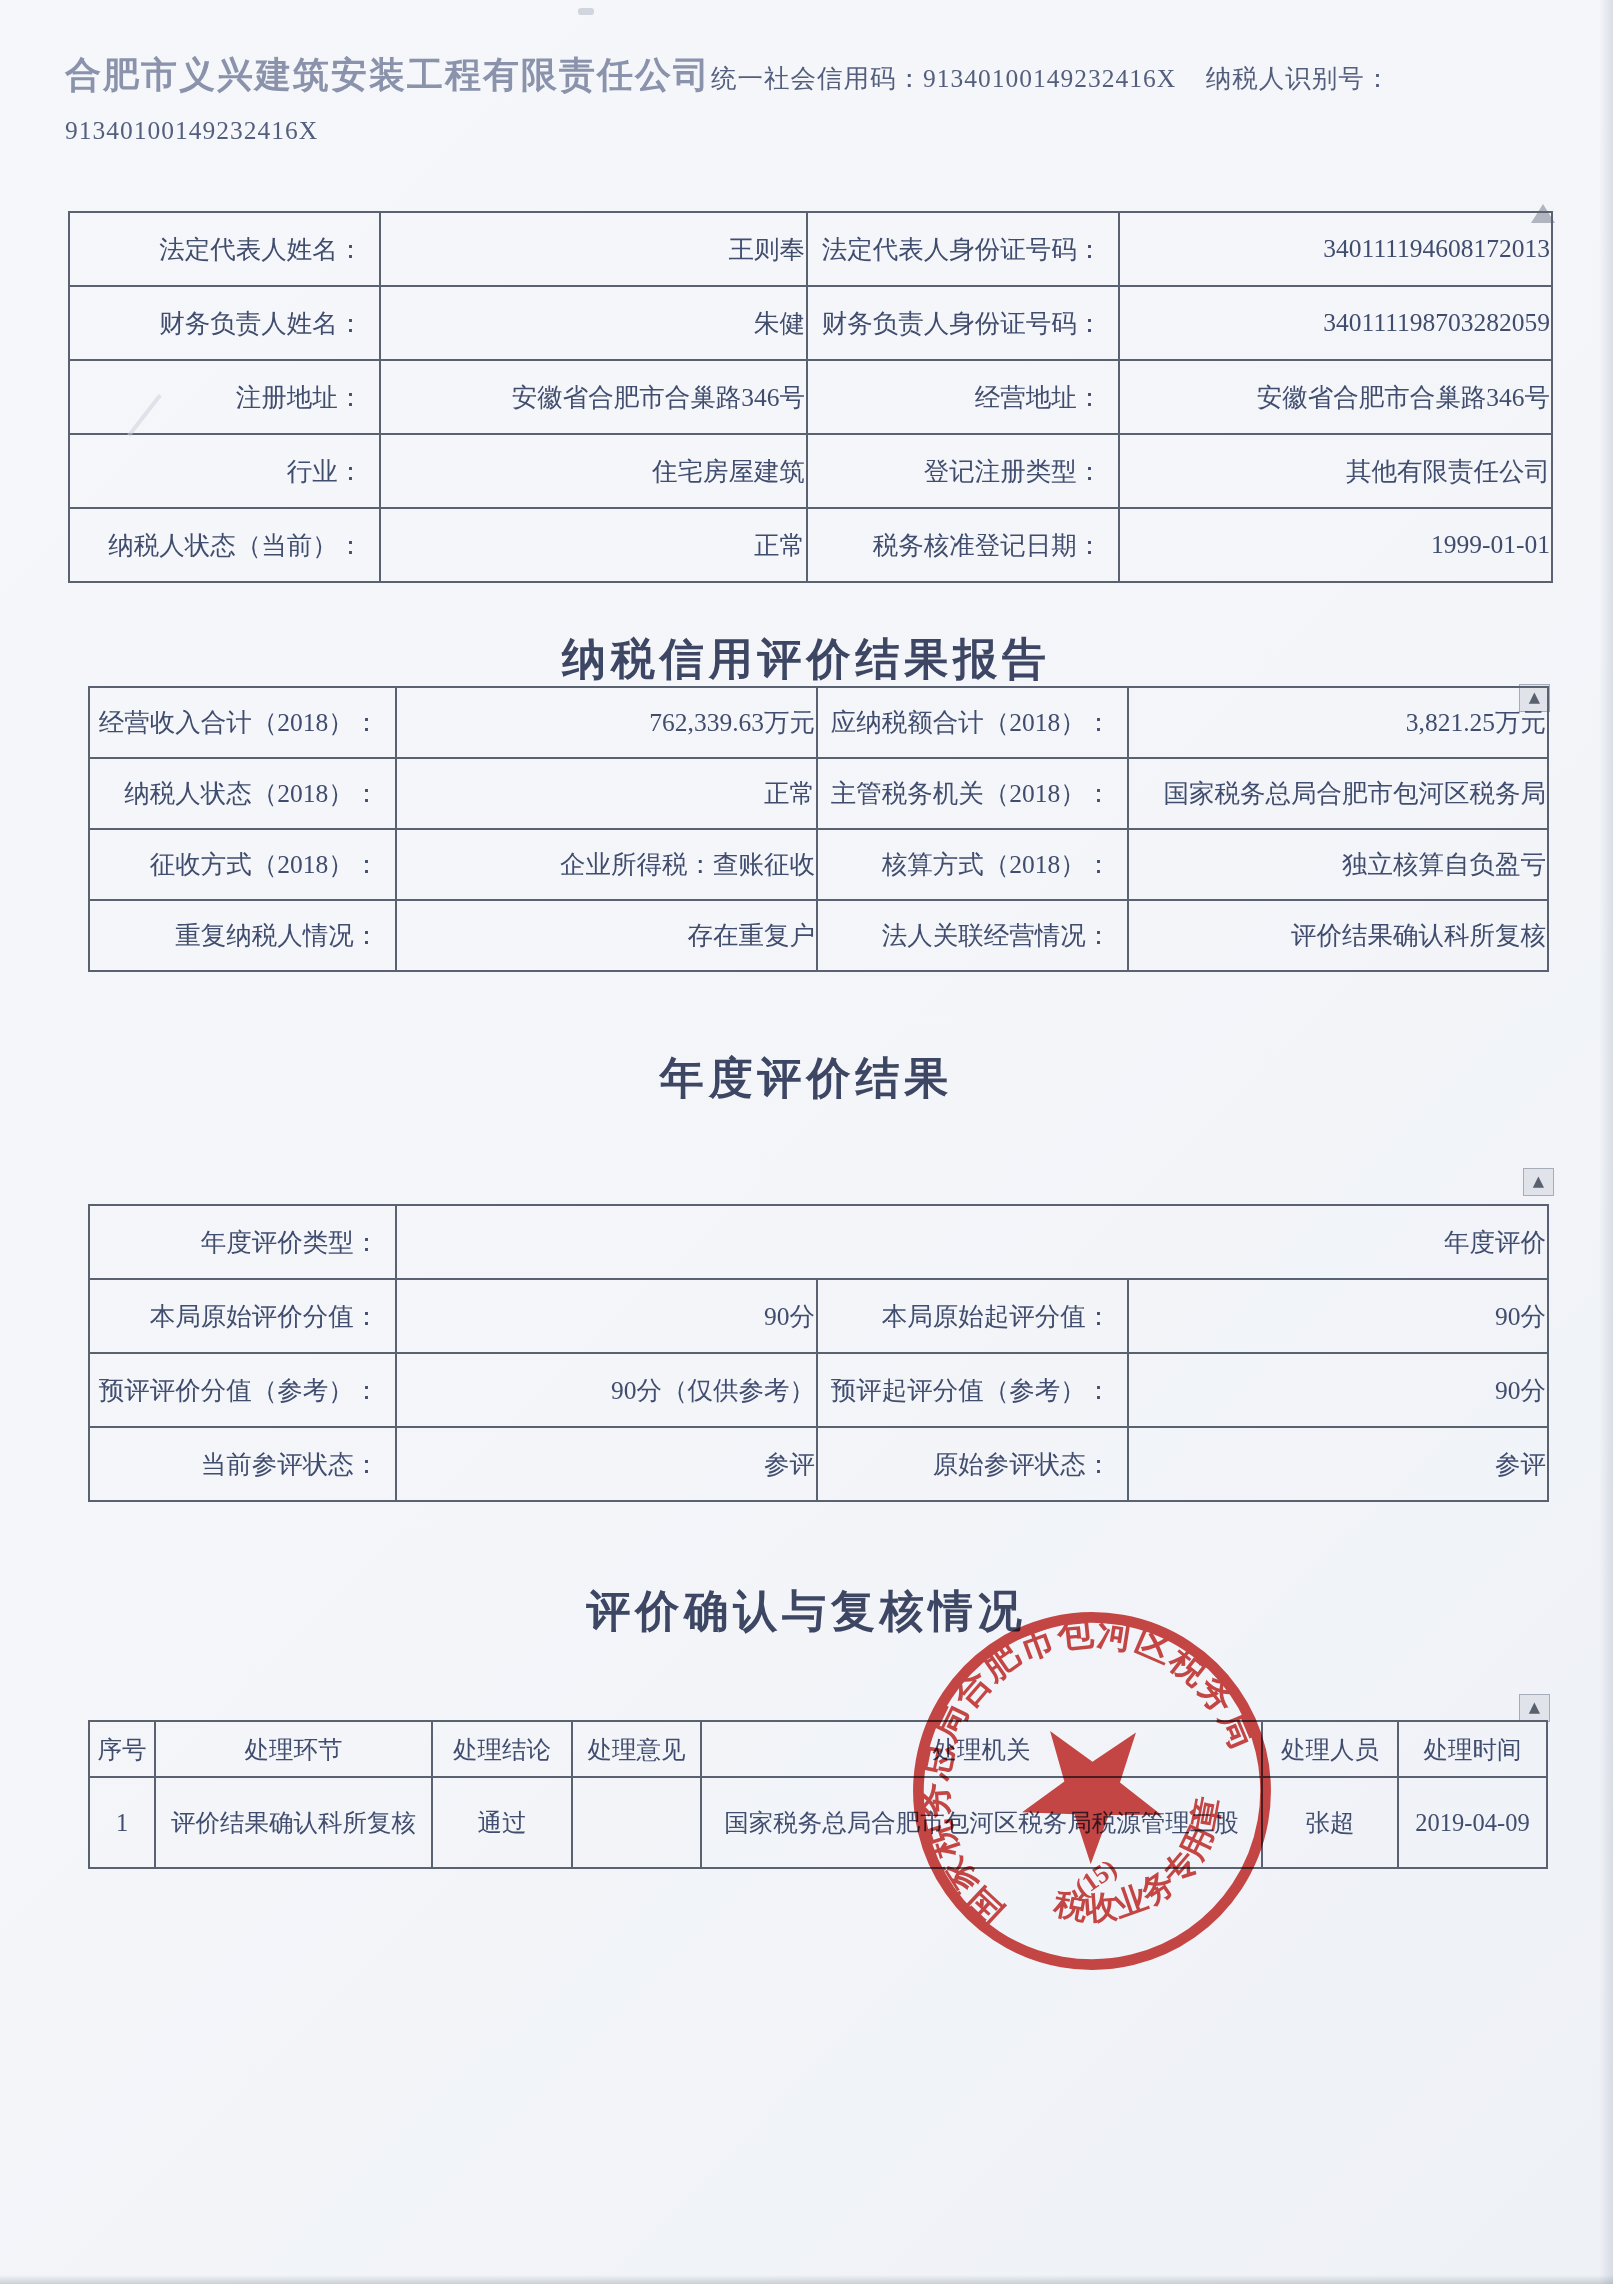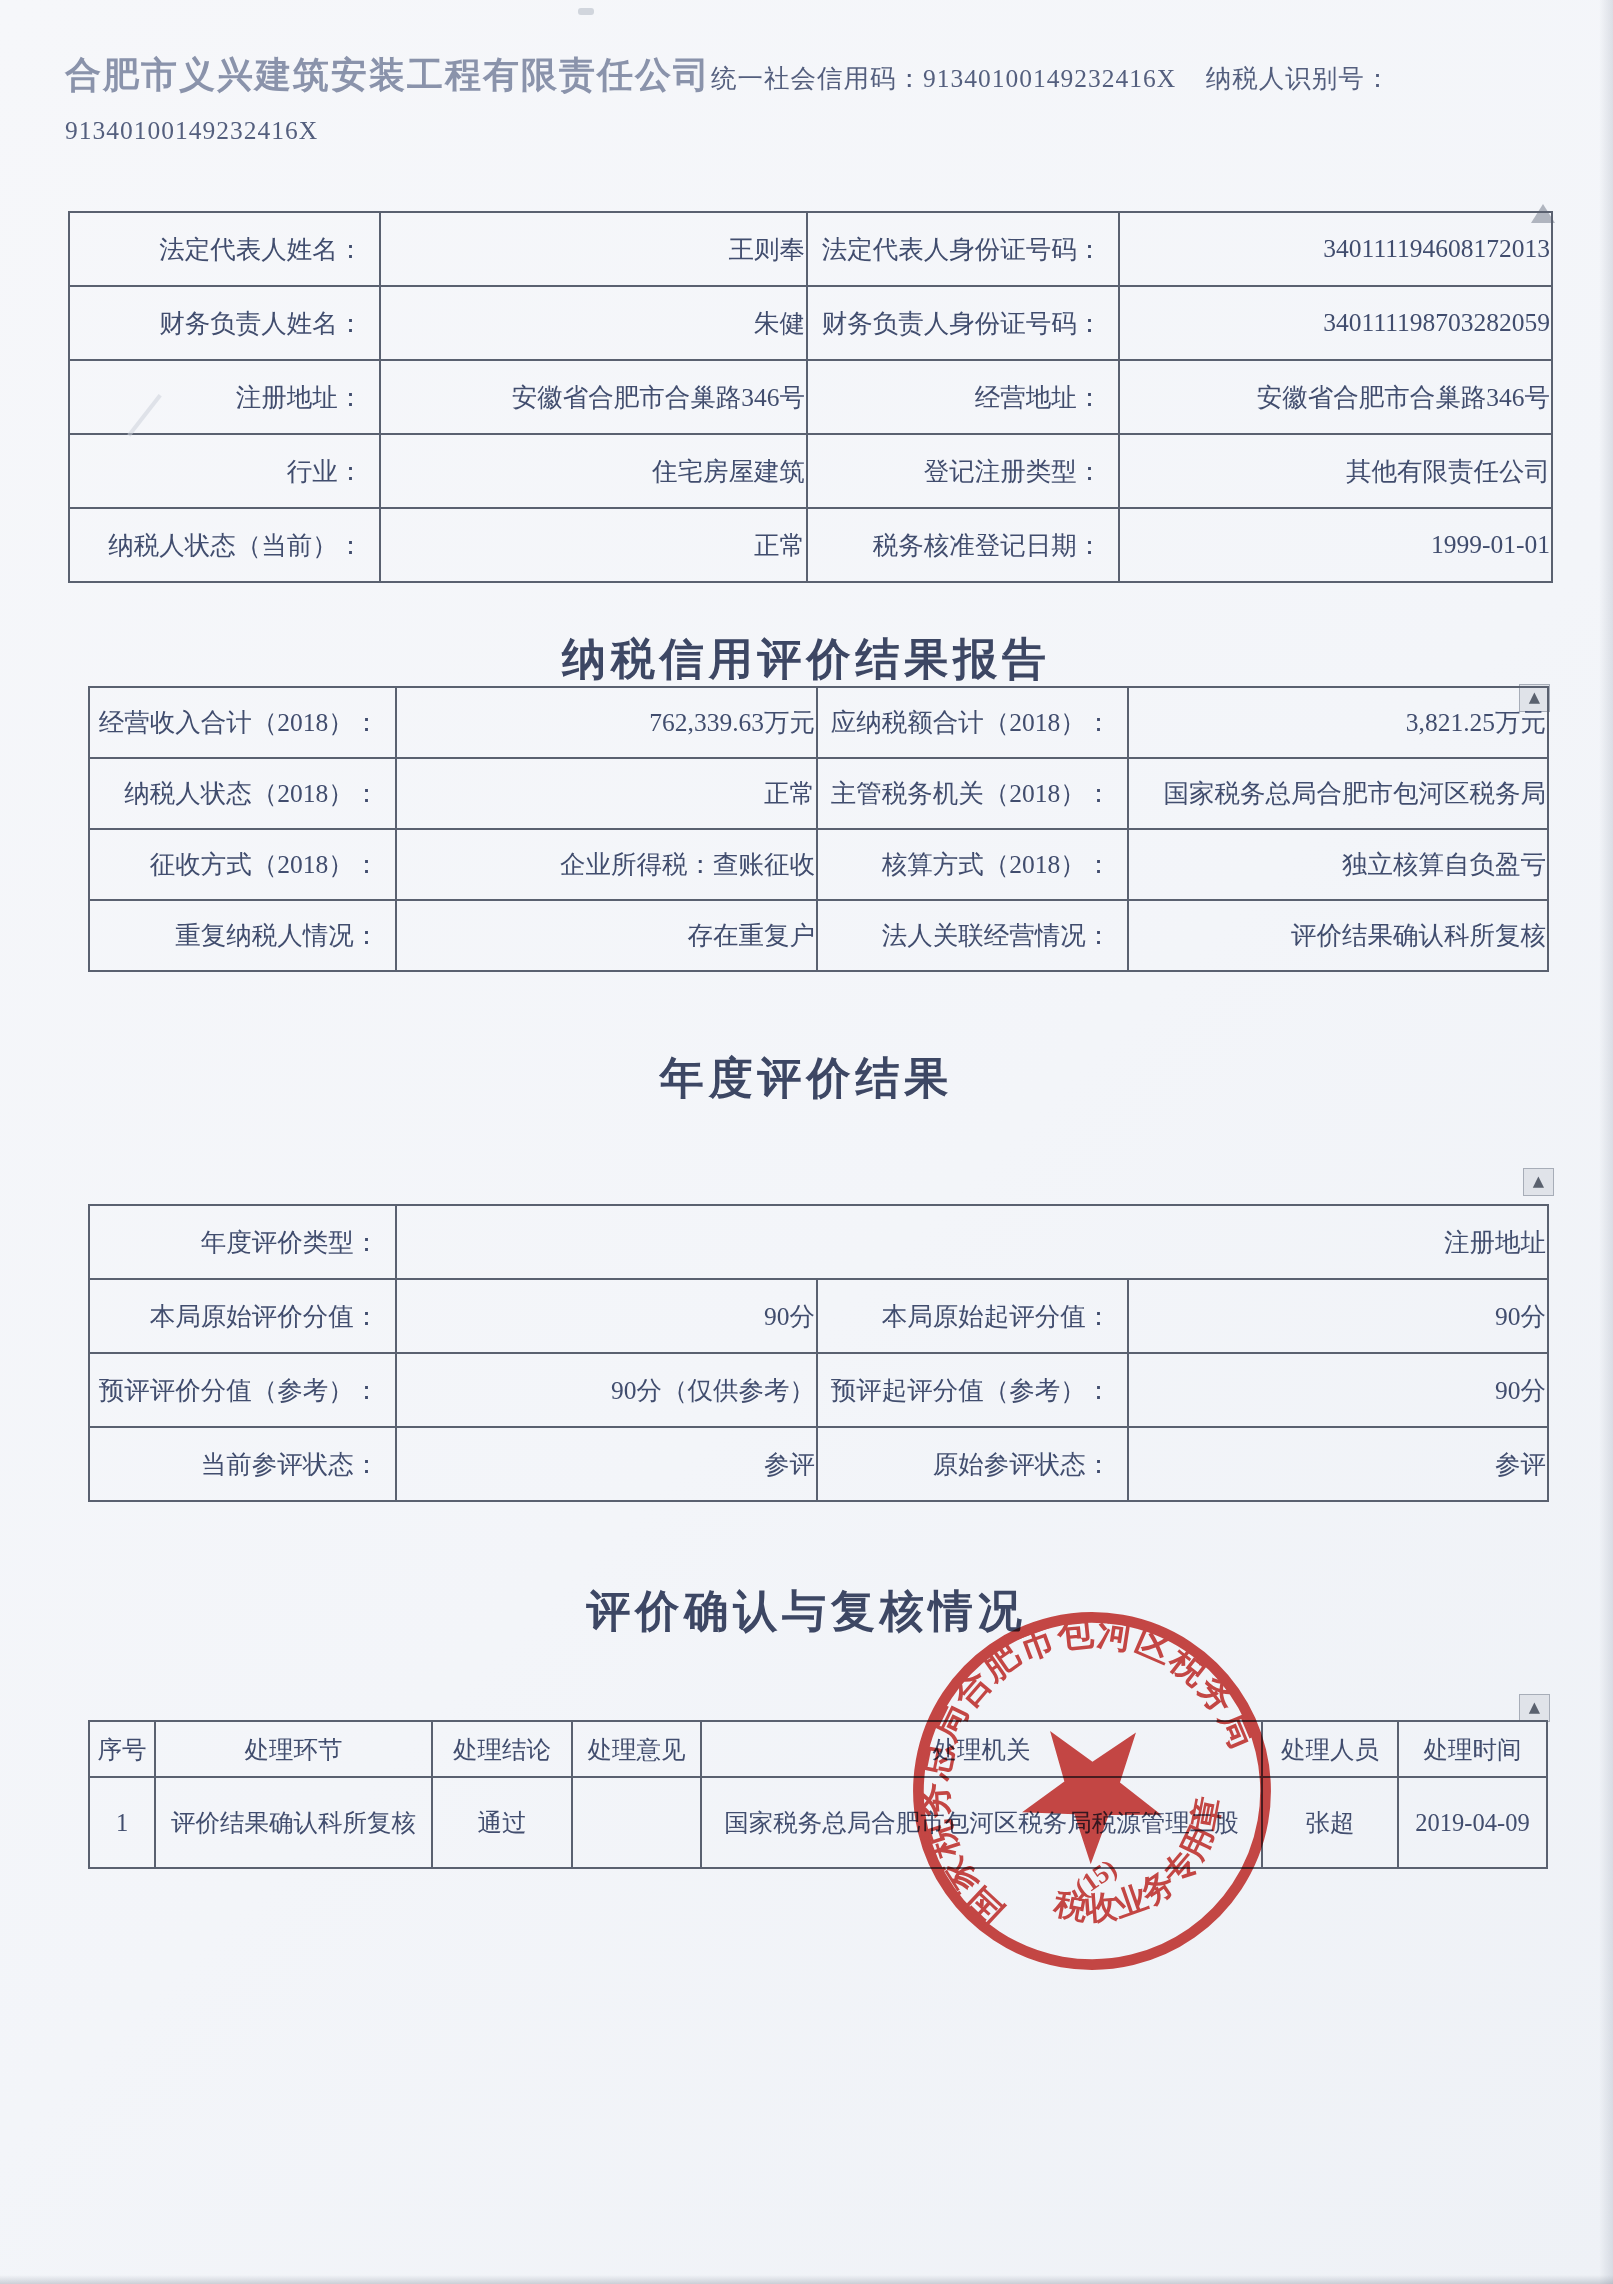--- a/index.html
+++ b/index.html
@@ -182,21 +182,21 @@
   <table class="doc" id="tbl-annual" style="left:88px;top:1204px;width:1459px;">
     <colgroup>
         <col style="width:307px">
         <col style="width:421px">
         <col style="width:311px">
         <col style="width:420px">
       </colgroup>
     <tbody>
         <tr>
       <td class="lab">年度评价类型：</td>
-      <td class="val" colspan="3">注册地址</td>
+      <td class="val" colspan="3">年度评价</td>
     </tr>
     <tr>
       <td class="lab">本局原始评价分值：</td>
       <td class="val">90分</td>
       <td class="lab">本局原始起评分值：</td>
       <td class="val">90分</td>
     </tr>
     <tr>
       <td class="lab">预评评价分值（参考）：</td>
       <td class="val">90分（仅供参考）</td>

